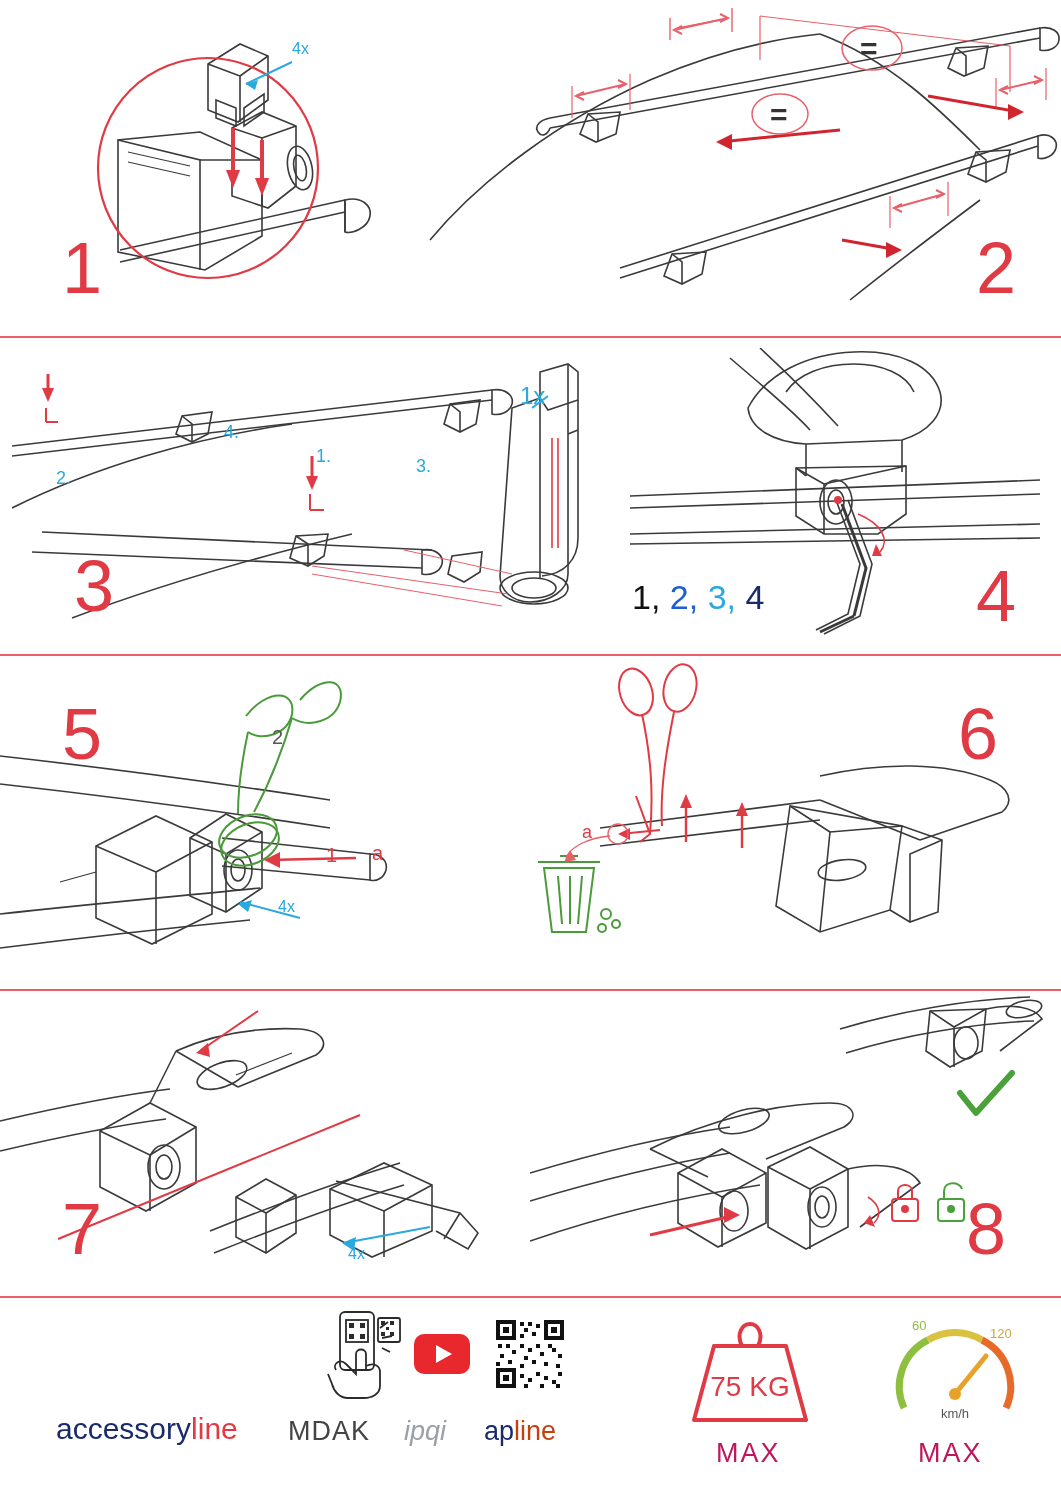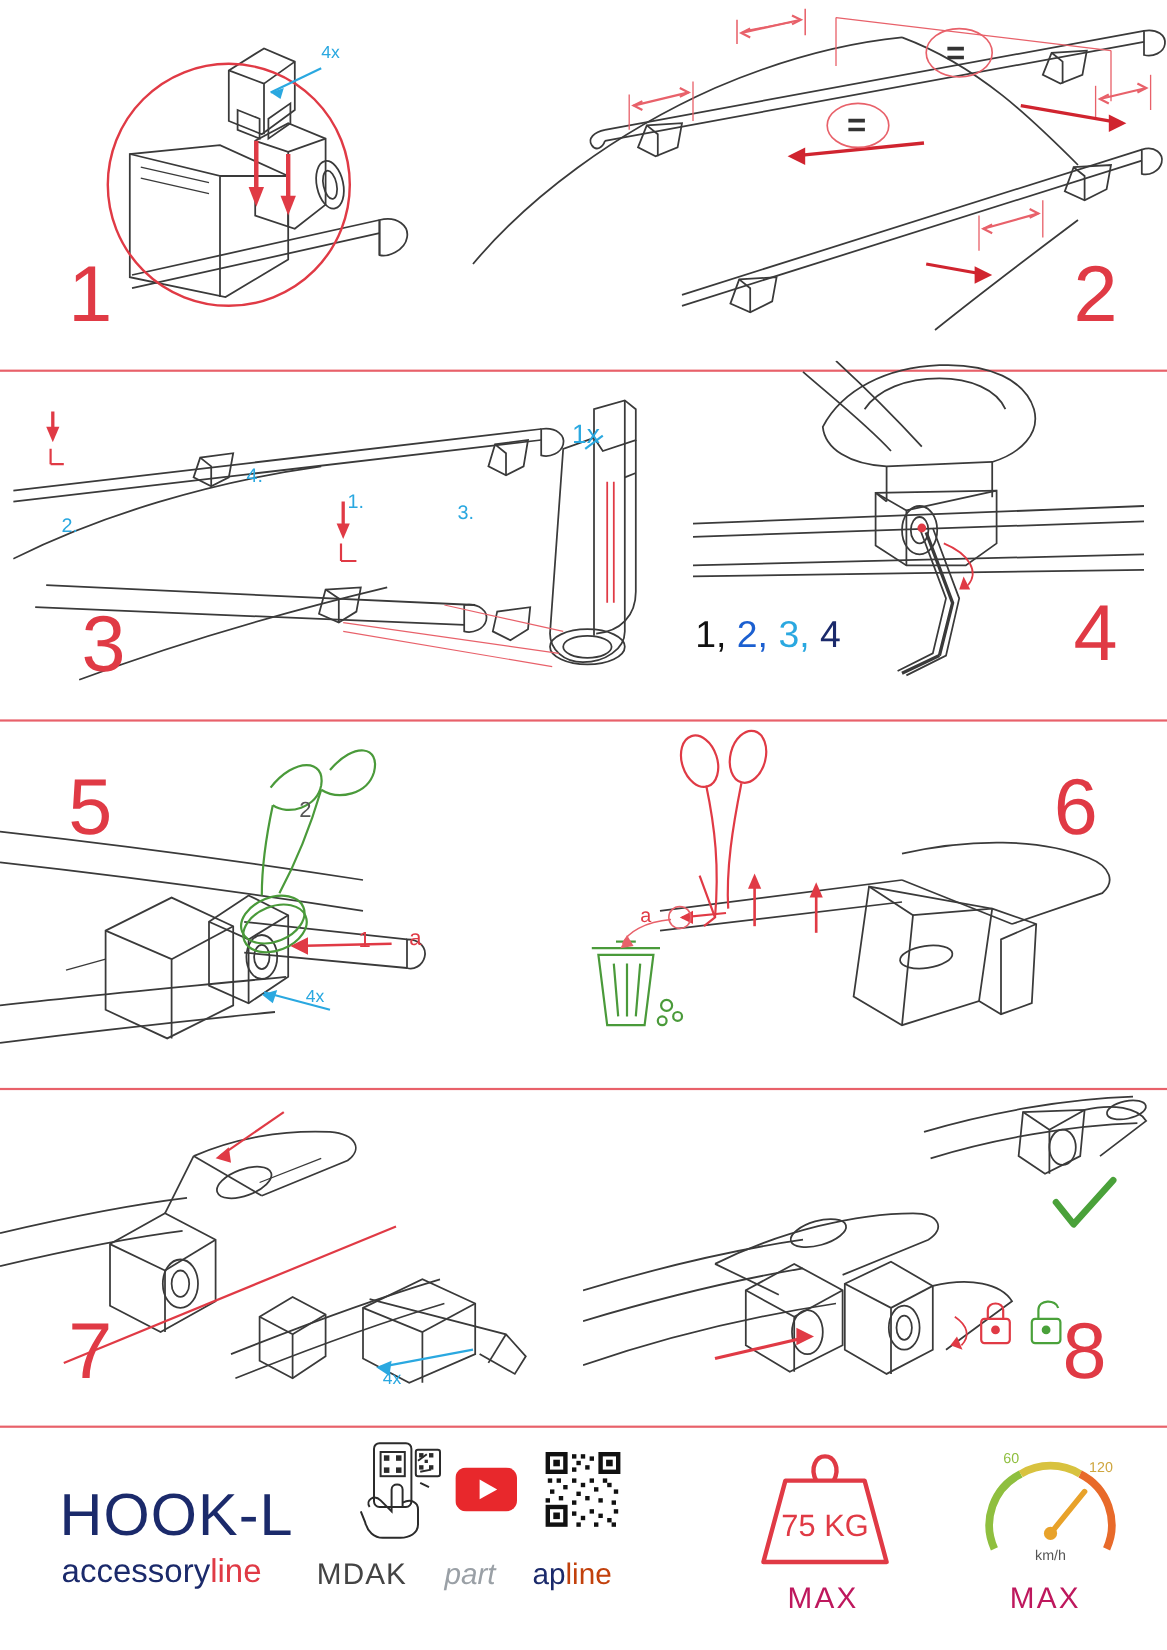--- a/index.html
+++ b/index.html
@@ -193,21 +193,21 @@
       <path d="M520 70 L536 58" stroke="#2aa8e0" stroke-width="2" fill="none"></path>
     </svg>
     <div class="lbl lblblue" style="left:508px;top:44px;font-size:24px;">1x</div>
     <div class="lbl lblblue" style="left:212px;top:84px;">4.</div>
     <div class="lbl lblblue" style="left:44px;top:130px;">2.</div>
     <div class="lbl lblblue" style="left:404px;top:118px;">3.</div>
     <div class="lbl lblblue" style="left:304px;top:108px;">1.</div>
     <div class="stepnum" style="left:62px;top:212px;">3</div>
   </div>
 
-  <div class="panel" style="left:610px;top:328px;width:451px;height:316px;">
+  <div class="panel" style="left:610px;top:348px;width:451px;height:316px;">
     <svg width="451" height="316" viewBox="0 0 451 316">
       <g fill="none" stroke="#3a3a3a" stroke-width="1.6">
 
         <path d="M20 148 L430 132"></path>
         <path d="M20 160 L430 146"></path>
         <path d="M20 186 L430 176"></path>
         <path d="M20 196 L430 190"></path>
 
         <path d="M120 10 C150 36 180 60 200 82"></path>
         <path d="M150 0 C176 24 206 54 228 78"></path>
@@ -420,26 +420,25 @@
         <path d="M414 208 L414 200 C414 190 430 190 432 198"></path>
         <circle cx="421" cy="218" r="3" fill="#4aa13a"></circle>
       </g>
       <path d="M430 102 L446 122 L482 82" stroke="#4aa13a" stroke-width="6" fill="none" stroke-linecap="round" stroke-linejoin="round"></path>
     </svg>
     <div class="stepnum" style="left:436px;top:202px;">8</div>
   </div>
 
   <div class="panel" style="left:0;top:1298px;width:1061px;height:202px;">
 
-    <div class="brandname" style="position:absolute;left:54px;top:48px;">HOOK-L</div>
     <div class="accpart" style="position:absolute;left:56px;top:114px;">
       <span>accessory</span><span class="red">line</span>
     </div>
     <div class="mdak" style="position:absolute;left:288px;top:118px;text-align:center;">MDAK</div>
-    <div class="ipqi" style="position:absolute;left:404px;top:118px;">part</div>
+    <div class="ipqi" style="position:absolute;left:404px;top:118px;">ipqi</div>
     <div class="apline" style="position:absolute;left:484px;top:118px;">
       <span>ap</span><span class="red">line</span>
     </div>
 
     <svg style="position:absolute;left:318px;top:10px;" width="90" height="92" viewBox="0 0 90 92">
       <g fill="none" stroke="#2b2b2b" stroke-width="1.8">
         <rect x="22" y="4" width="34" height="58" rx="5"></rect>
         <rect x="28" y="12" width="22" height="22"></rect>
         <path d="M62 20 L70 14 M64 30 L74 28 M64 40 L72 44"></path>
         <rect x="60" y="10" width="22" height="24" rx="2"></rect>

